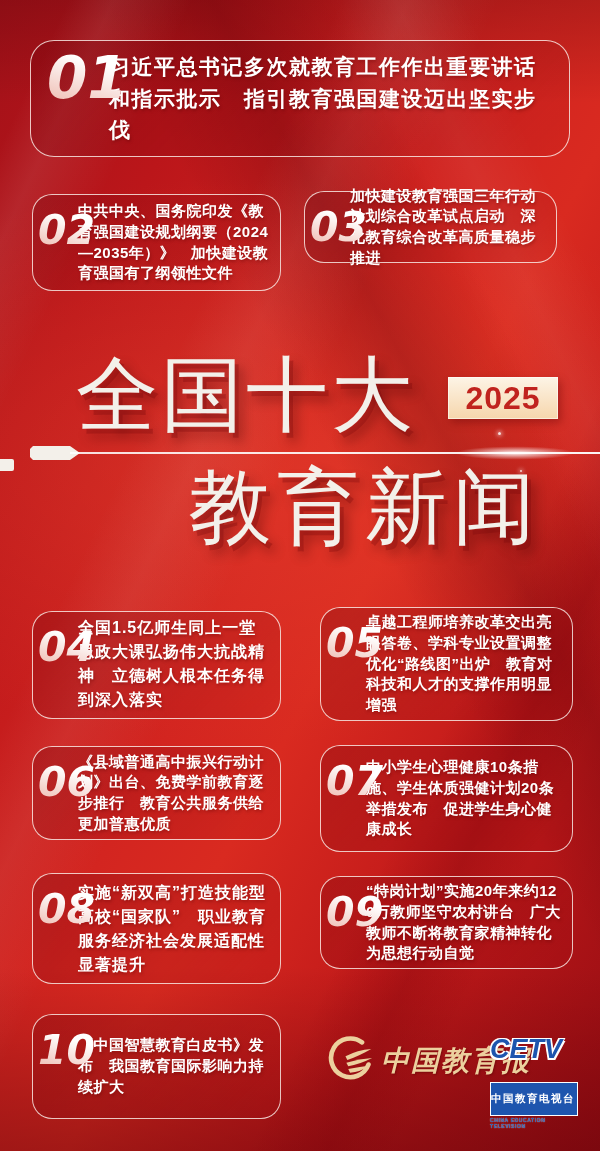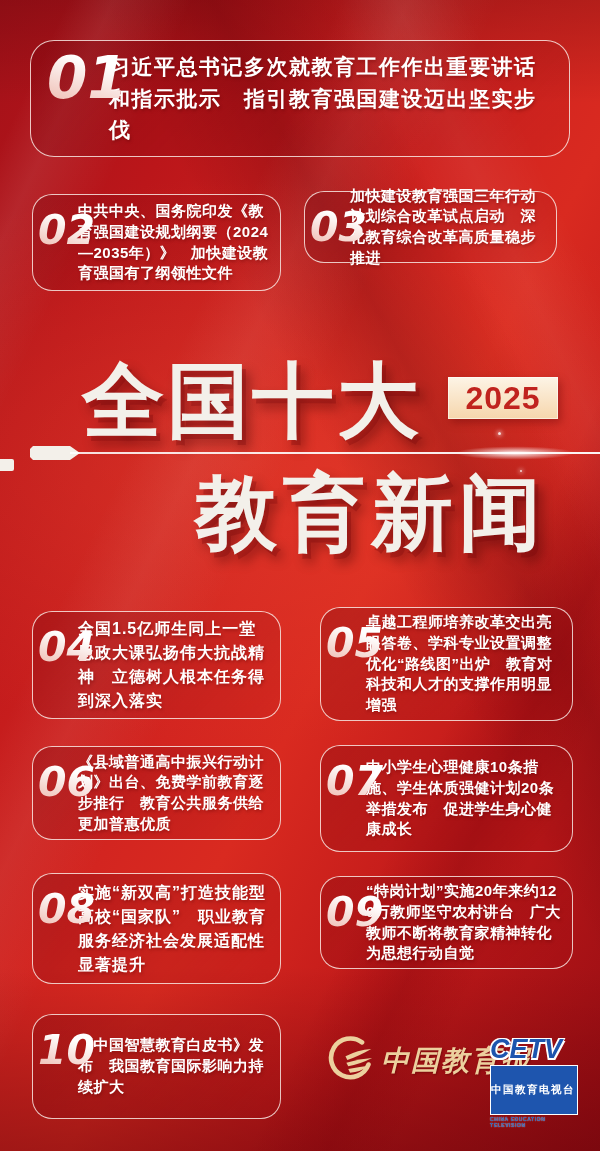--- a/index.html
+++ b/index.html
@@ -45,30 +45,30 @@
   }
   
   .box01{left:30px;top:40px;width:540px;height:117px;border-radius:24px;}
   .box01 .num{left:16px;top:8px;font-size:58px;}
   .box01 .news-text{padding:0 16px 0 78px;font-size:21px;line-height:1.5;letter-spacing:1.5px;}
   .small .num{left:5px;top:15px;font-size:41px;}
   .small .news-text{padding:6px 8px 6px 45px;font-size:15px;line-height:1.38;}
   .mid .news-text{font-size:16px;line-height:1.5;letter-spacing:1px;}
   .box02{left:32px;top:194px;width:249px;height:97px;}
   .box03{left:304px;top:191px;width:253px;height:72px;}
-  .box04{left:32px;top:611px;width:249px;height:108px;}
+  .box04{left:32px;top:611px;width:249px;height:108px;align-items:flex-end;}
   .box05{left:320px;top:607px;width:253px;height:114px;}
   .box06{left:32px;top:746px;width:249px;height:94px;}
   .box07{left:320px;top:745px;width:253px;height:107px;}
   .box08{left:32px;top:873px;width:249px;height:111px;align-items:flex-end;}
   .box09{left:320px;top:876px;width:253px;height:93px;}
   .box10{left:32px;top:1014px;width:249px;height:105px;}
   
   .title1,.title2{
-    position:absolute;margin:8px;font-weight:700;color:#f3f0ea;line-height:1;
+    position:absolute;margin:2px;font-weight:400;color:#f3f0ea;line-height:1;
     text-shadow:4px 5px 0 rgba(120,8,10,0.30), 7px 9px 12px rgba(60,0,4,0.45);
     font-family:"Liberation Sans",sans-serif;
   }
   .title1{left:74px;top:352px;font-size:82px;letter-spacing:3px;}
   .title2{left:187px;top:464px;font-size:82px;letter-spacing:6px;}
   .year-badge{
     position:absolute;left:448px;top:377px;width:110px;height:42px;
     display:flex;align-items:center;justify-content:center;
     background:linear-gradient(180deg,#fdf4e6 0%,#f6d6ac 100%);
     color:#c0231e;font-size:32px;font-weight:800;letter-spacing:1px;
@@ -84,22 +84,22 @@
   .sparkle{position:absolute;width:3px;height:3px;border-radius:50%;background:rgba(255,255,255,0.85);
     box-shadow:0 0 4px 1px rgba(255,255,255,0.6);}
   
   .press-logo{position:absolute;left:328px;top:1036px;display:flex;align-items:center;gap:7px;}
   .press-name{font-size:28px;font-weight:700;font-style:italic;letter-spacing:2px;color:#ecd09e;
     font-family:"DejaVu Serif",serif;text-shadow:1px 1px 2px rgba(90,0,4,0.5);}
   .cetv{position:absolute;left:490px;top:1036px;width:88px;}
   .cetv-abbr{font-size:27px;font-weight:900;font-style:italic;line-height:1;color:#1e55ae;letter-spacing:0;
     font-family:"Liberation Sans",sans-serif;
     text-shadow:-1.5px -1.5px 0 #fff,1.5px -1.5px 0 #fff,-1.5px 1.5px 0 #fff,1.5px 1.5px 0 #fff,0 2px 0 #fff;}
-  .cetv-bar{margin-top:2px;background:#1e55ae;color:#ffffff;font-size:10.5px;font-weight:700;
-    letter-spacing:1.5px;padding:17px 0;border:1px solid #ffffff;}
+  .cetv-bar{margin-top:19px;background:#1e55ae;color:#ffffff;font-size:10.5px;font-weight:700;
+    letter-spacing:1.5px;padding:9px 0;border:1px solid #ffffff;}
   .cetv-en{margin-top:1px;font-size:5px;font-weight:700;color:#1e55ae;letter-spacing:0.6px;
     text-shadow:0 0 1px #fff;}
 </style>
 </head>
 <body>
 
 <div class="poster">
   <div class="streaks"></div>
   <div class="streaks2"></div>
 

